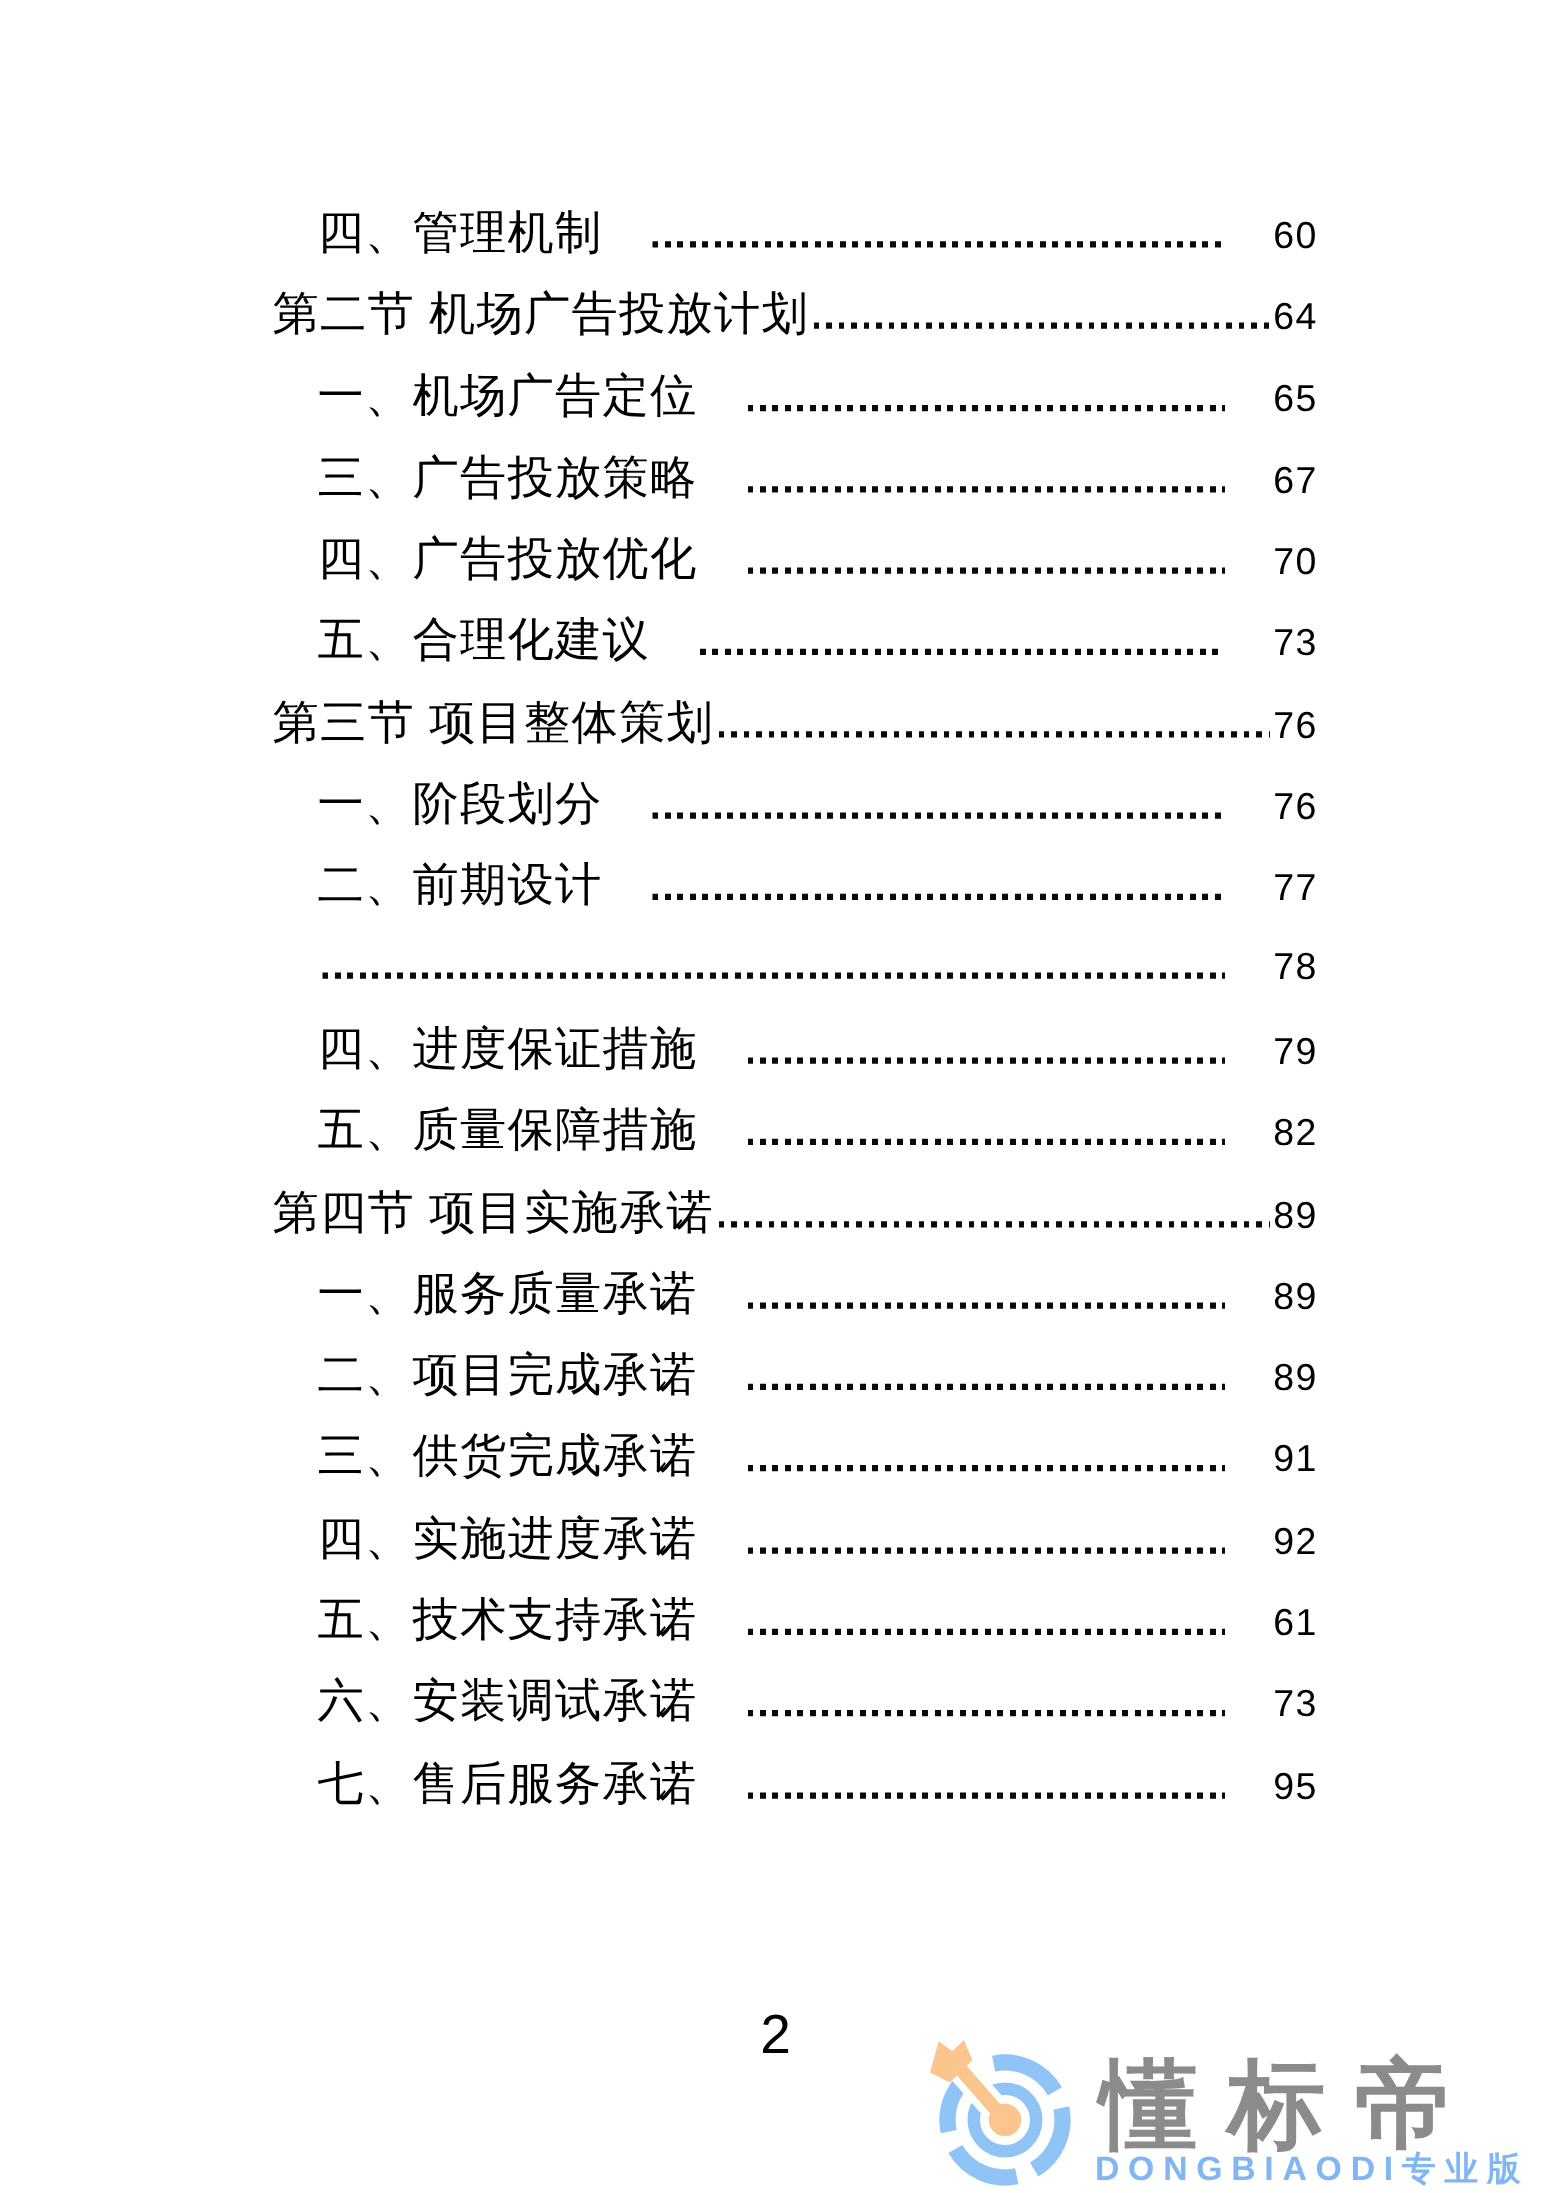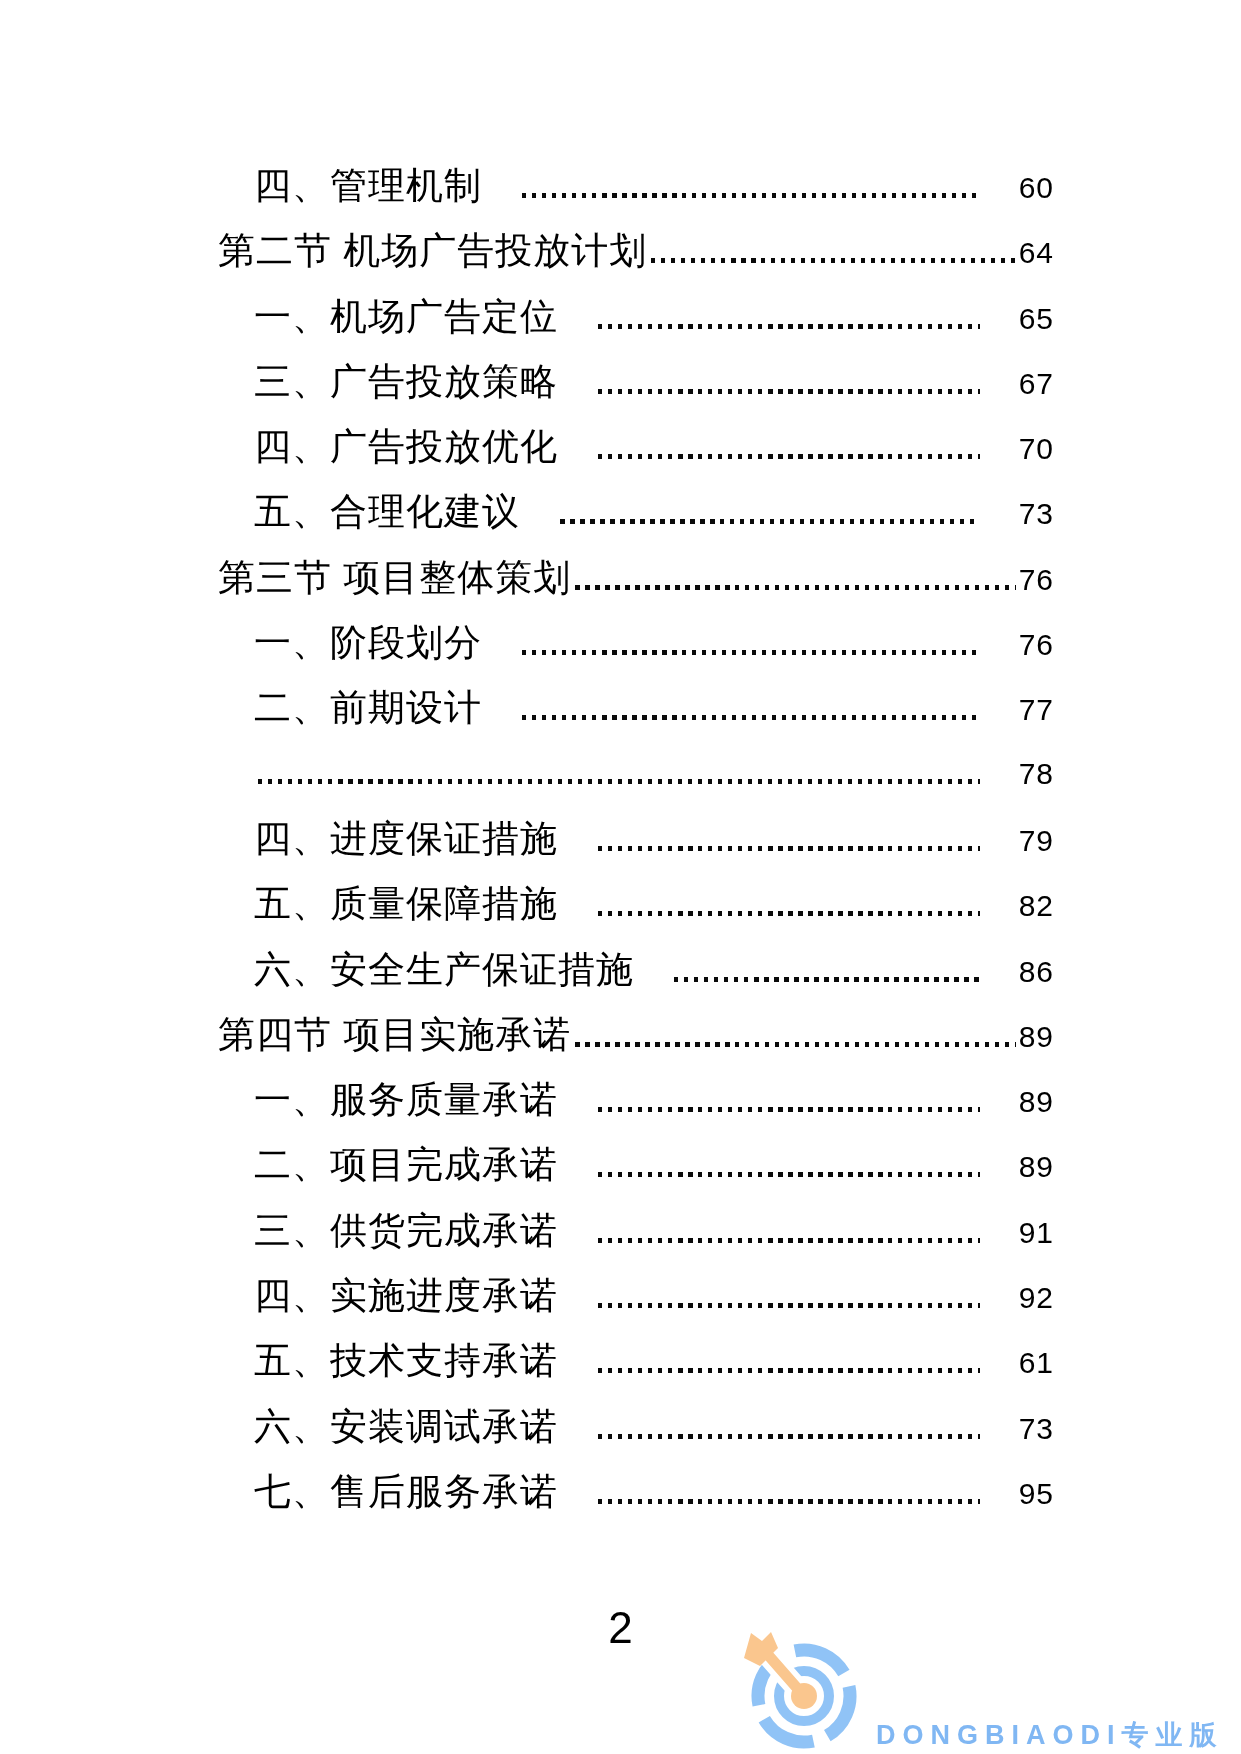--- a/index.html
+++ b/index.html
@@ -124,25 +124,20 @@
     <div class="row sub">
       <span class="t">四、进度保证措施</span>
       <span class="leader"></span>
       <span class="p">79</span>
     </div>
     <div class="row sub">
       <span class="t">五、质量保障措施</span>
       <span class="leader"></span>
       <span class="p">82</span>
     </div>
-    <div class="row sub">
-      <span class="t">六、安全生产保证措施</span>
-      <span class="leader"></span>
-      <span class="p">86</span>
-    </div>
     <div class="row section">
       <span class="t">第四节 项目实施承诺</span>
       <span class="leader"></span>
       <span class="p">89</span>
     </div>
     <div class="row sub">
       <span class="t">一、服务质量承诺</span>
       <span class="leader"></span>
       <span class="p">89</span>
     </div>
@@ -193,16 +188,17 @@
       <line x1="22" y1="18" x2="66" y2="68" stroke="#ffffff" stroke-width="22" stroke-linecap="round"></line>
 
       <circle cx="66" cy="68" r="19" fill="#ffffff"></circle>
 
       <line x1="24" y1="20" x2="66" y2="68" stroke="#FAC68E" stroke-width="11" stroke-linecap="round"></line>
 
       <path d="M6,30 L13,5 L24,13 L33,4 L40,20 L22,38 Z" fill="#FAC68E"></path>
 
       <circle cx="66" cy="68" r="13" fill="#FAC68E"></circle>
     </svg>
+    <div class="wm-brand">懂标帝</div>
     <div class="wm-sub">DONGBIAODI专业版</div>
   </div>
 
 </div>
 
 </body></html>

